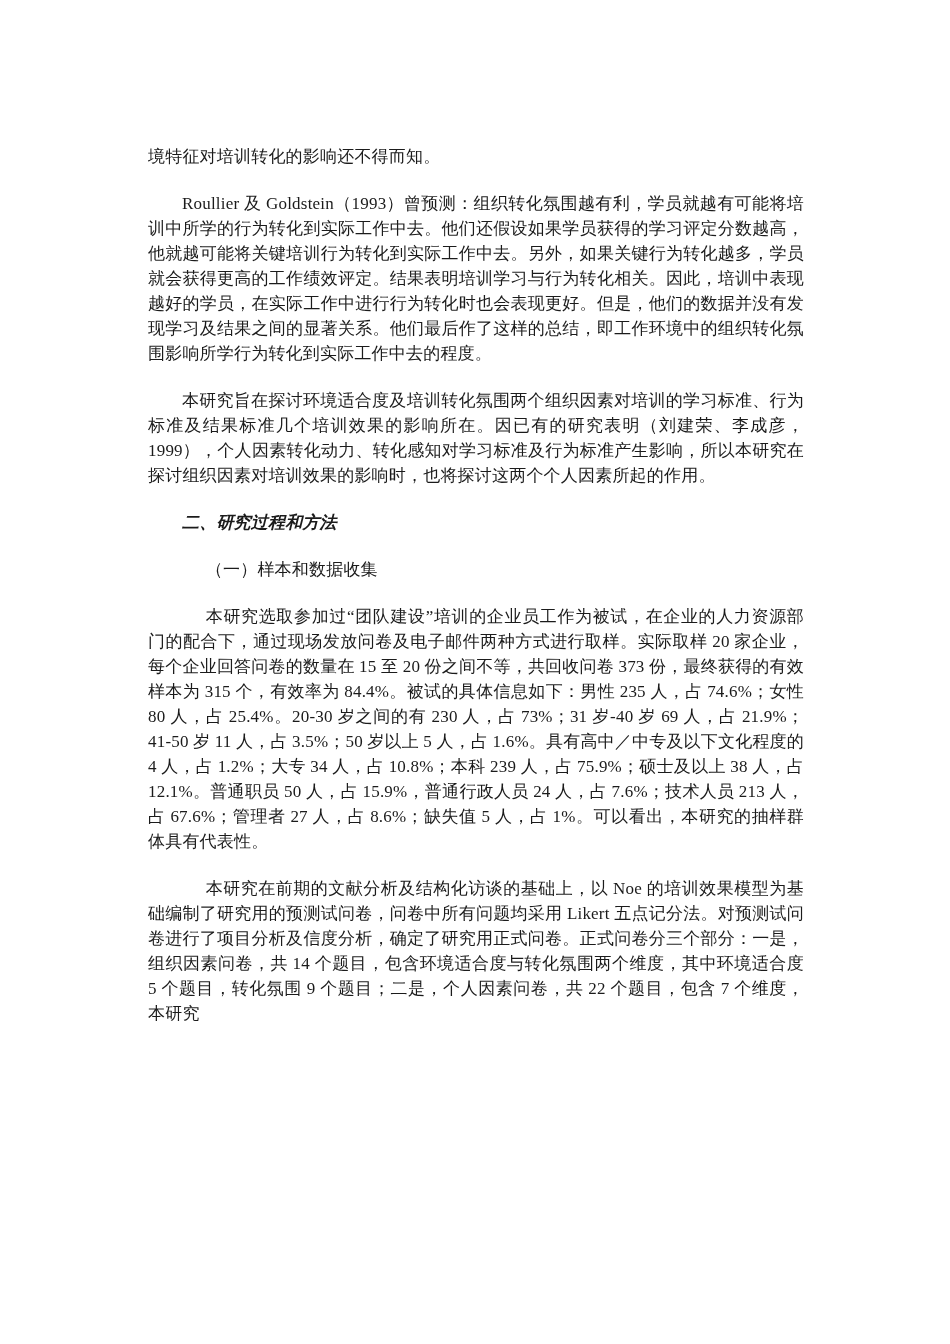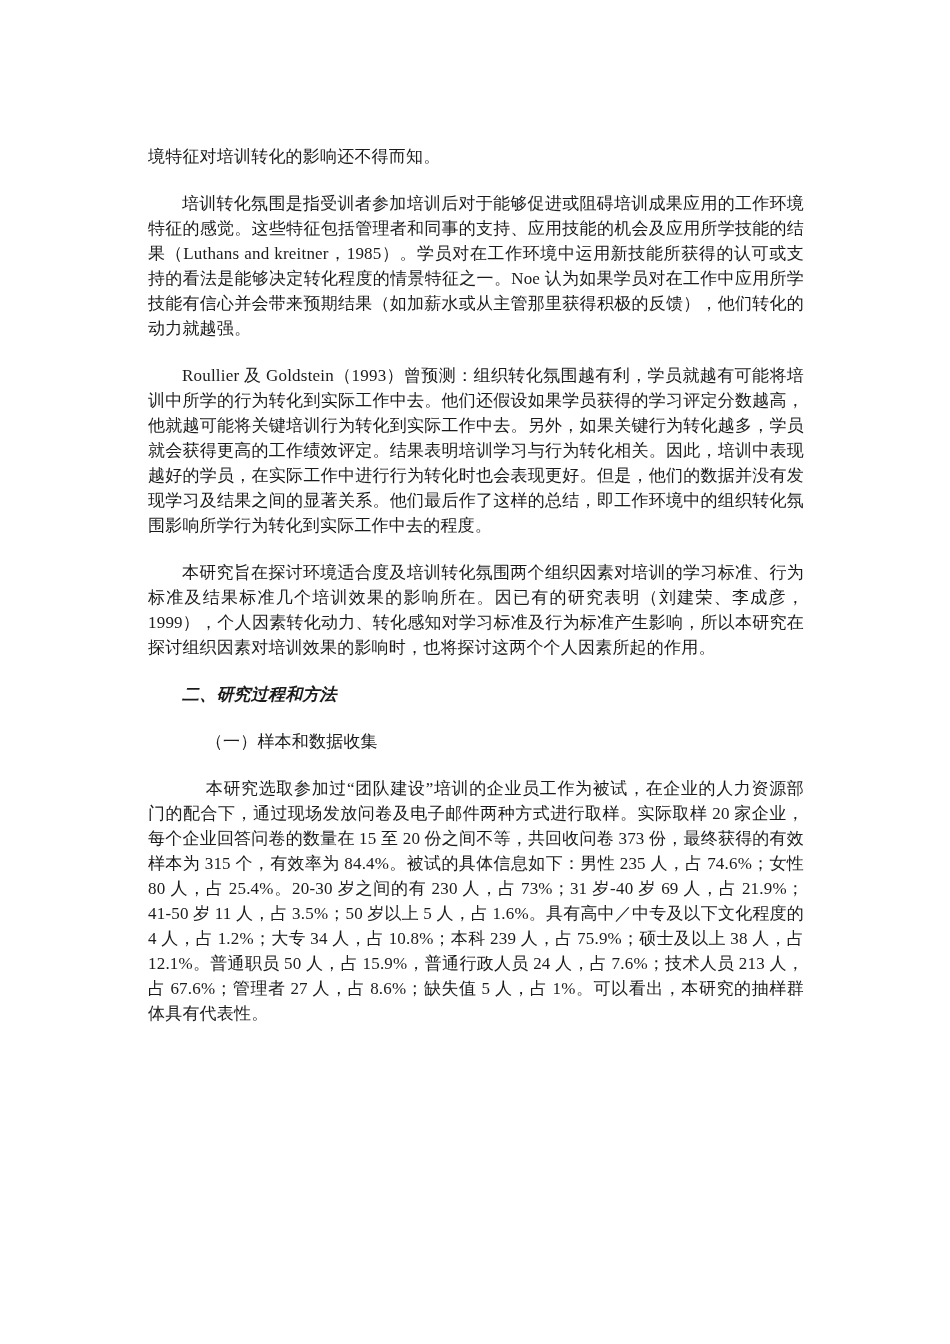--- a/index.html
+++ b/index.html
@@ -35,27 +35,27 @@
   .i34 { text-indent: 3.4em; }
   .heading { font-weight: bold; font-style: italic; }
 </style>
 </head>
 <body>
 
 <div class="page">
   <div class="content">
     <p class="i0">境特征对培训转化的影响还不得而知。</p>
 
-    <p class="i2">培训转化氛围是指受训者参加培训后对于能够促进或阻碍培训成果应用的工作环境特征的感觉。这些特征包括管理者和同事的支持、应用技能的机会及应用所学技能的结果（Luthans and kreitner，1985）。学员对在工作环境中运用新技能所获得的认可或支持的看法是能够决定转化程度的情景特征之一。Noe 认为如果学员对在工作中应用所学技能有信心并会带来预期结果（如加薪水或从主管那里获得积极的反馈），他们转化的动力就越强。</p>
 
     <p class="i2">Roullier 及 Goldstein（1993）曾预测：组织转化氛围越有利，学员就越有可能将培训中所学的行为转化到实际工作中去。他们还假设如果学员获得的学习评定分数越高，他就越可能将关键培训行为转化到实际工作中去。另外，如果关键行为转化越多，学员就会获得更高的工作绩效评定。结果表明培训学习与行为转化相关。因此，培训中表现越好的学员，在实际工作中进行行为转化时也会表现更好。但是，他们的数据并没有发现学习及结果之间的显著关系。他们最后作了这样的总结，即工作环境中的组织转化氛围影响所学行为转化到实际工作中去的程度。</p>
 
     <p class="i2">本研究旨在探讨环境适合度及培训转化氛围两个组织因素对培训的学习标准、行为标准及结果标准几个培训效果的影响所在。因已有的研究表明（刘建荣、李成彦，1999），个人因素转化动力、转化感知对学习标准及行为标准产生影响，所以本研究在探讨组织因素对培训效果的影响时，也将探讨这两个个人因素所起的作用。</p>
 
     <p class="i2 heading">二、研究过程和方法</p>
 
     <p class="i34">（一）样本和数据收集</p>
 
     <p class="i34">本研究选取参加过“团队建设”培训的企业员工作为被试，在企业的人力资源部门的配合下，通过现场发放问卷及电子邮件两种方式进行取样。实际取样 20 家企业，每个企业回答问卷的数量在 15 至 20 份之间不等，共回收问卷 373 份，最终获得的有效样本为 315 个，有效率为 84.4%。被试的具体信息如下：男性 235 人，占 74.6%；女性 80 人，占 25.4%。20-30 岁之间的有 230 人，占 73%；31 岁-40 岁 69 人，占 21.9%；41-50 岁 11 人，占 3.5%；50 岁以上 5 人，占 1.6%。具有高中／中专及以下文化程度的 4 人，占 1.2%；大专 34 人，占 10.8%；本科 239 人，占 75.9%；硕士及以上 38 人，占 12.1%。普通职员 50 人，占 15.9%，普通行政人员 24 人，占 7.6%；技术人员 213 人，占 67.6%；管理者 27 人，占 8.6%；缺失值 5 人，占 1%。可以看出，本研究的抽样群体具有代表性。</p>
 
 
+    <p class="i34">本研究在前期的文献分析及结构化访谈的基础上，以 Noe 的培训效果模型为基础编制了研究用的预测试问卷，问卷中所有问题均采用 Likert 五点记分法。对预测试问卷进行了项目分析及信度分析，确定了研究用正式问卷。正式问卷分三个部分：一是，组织因素问卷，共 14 个题目，包含环境适合度与转化氛围两个维度，其中环境适合度 5 个题目，转化氛围 9 个题目；二是，个人因素问卷，共 22 个题目，包含 7 个维度，本研究</p>
   </div>
 </div>
 
 </body></html>

